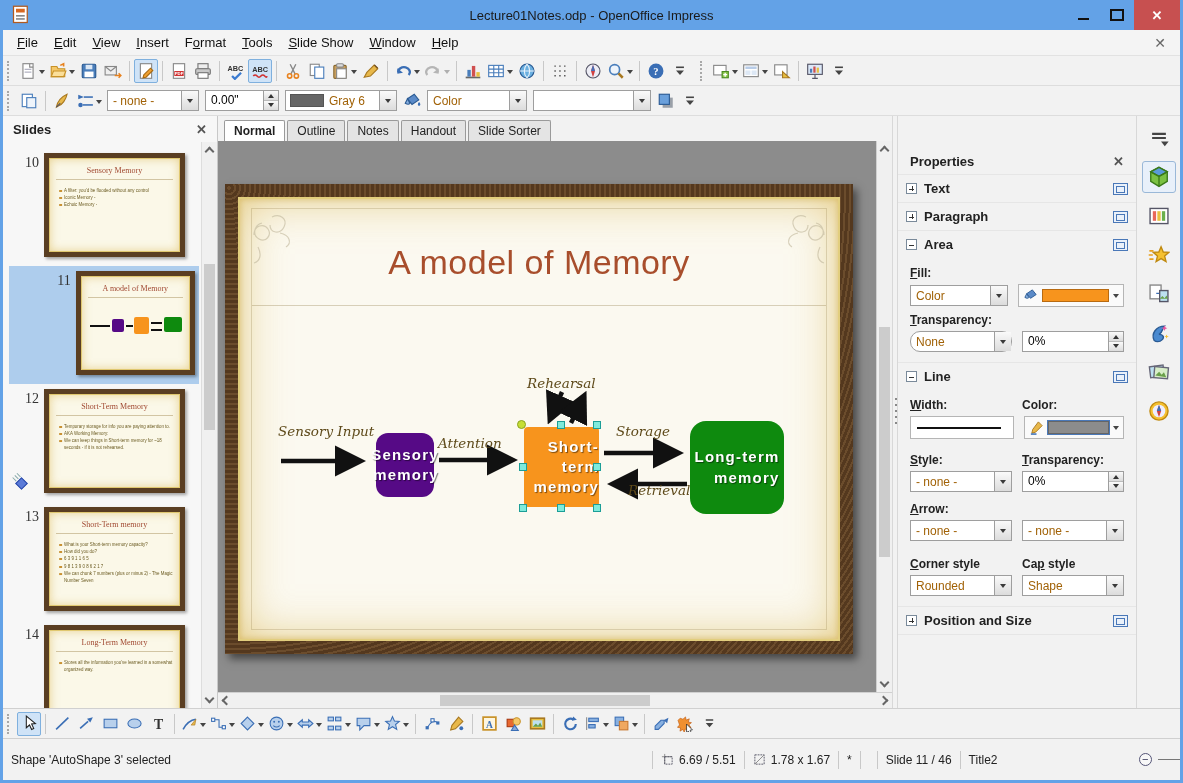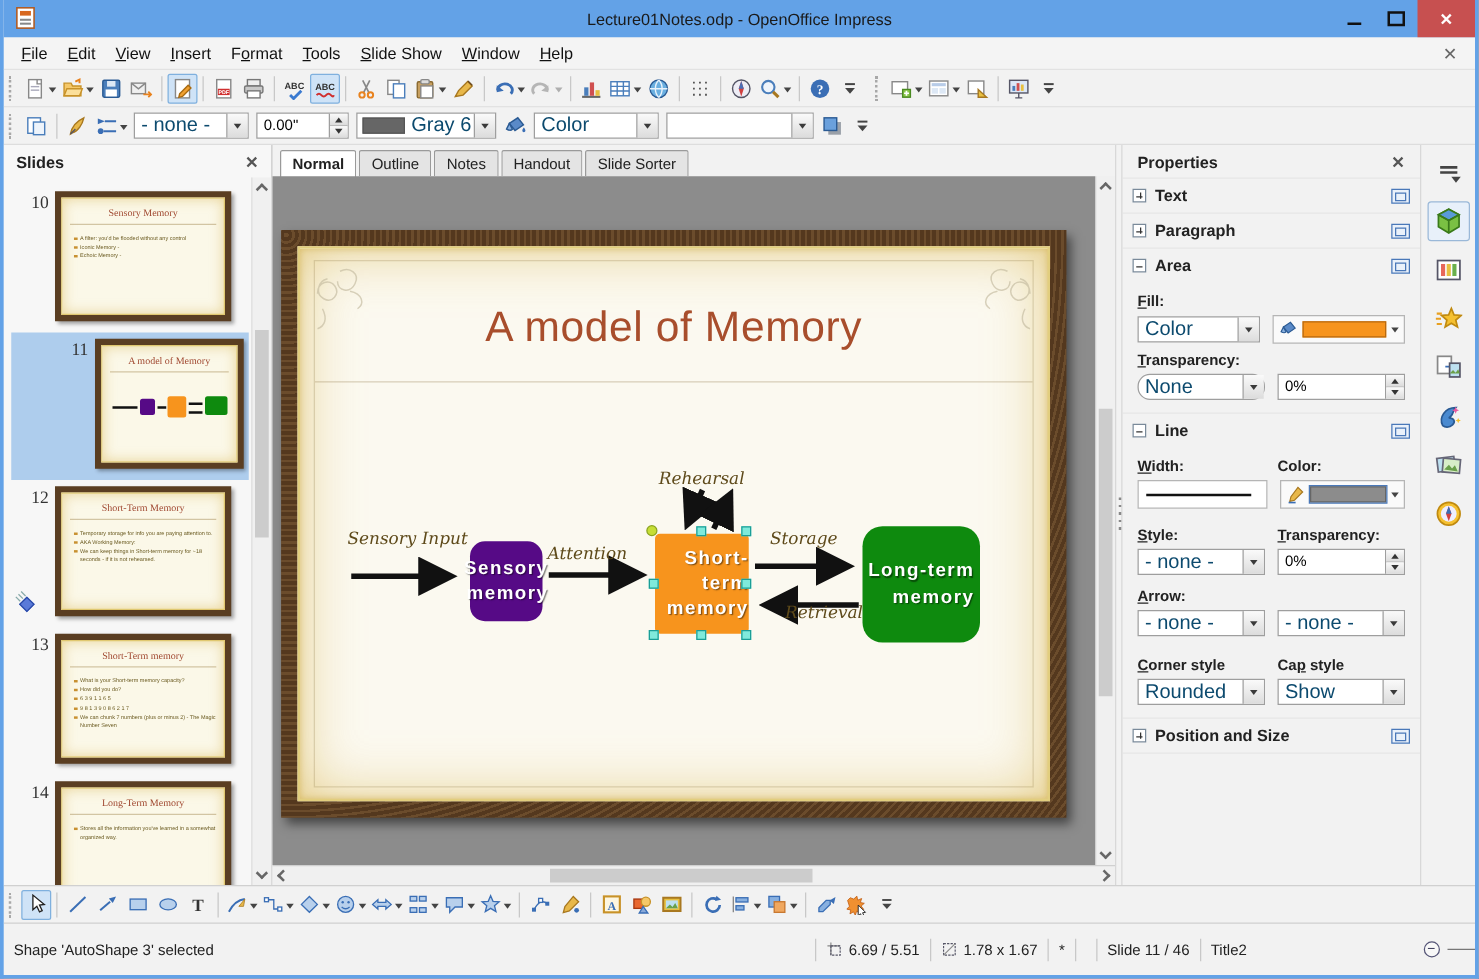--- a/index.html
+++ b/index.html
@@ -26,21 +26,21 @@
 
   
   .toolbar { height:30px; background:#F2F2F2; display:flex; align-items:center; padding:0 2px; flex:0 0 auto; border-bottom:1px solid #DDD; }
   .grip { width:6px; height:20px; border-left:2px dotted #A8A8A8; margin:0 4px 0 2px; }
   .tbi { height:24px; min-width:24px; display:flex; align-items:center; justify-content:center; border:1px solid transparent; border-radius:2px; padding:0 1px; }
   .tbi.active { background:#CFE3F7; border-color:#7FB0DE; }
   .tbi.disabled { opacity:.38; }
   .tbi .dd { width:0; height:0; border:3px solid transparent; border-top:4px solid #444; margin:6px 0 0 2px; }
   .tsep { width:1px; height:20px; background:#C8C8C8; margin:0 4px; }
   .combo { display:flex; align-items:center; background:#fff; border:1px solid #9E9E9E; height:21px; margin:0 3px; }
-  .combo .cval { flex:1; padding:0 5px; font-size:16px; color:#0c4a6e; white-space:nowrap; overflow:hidden; }
+  .combo .cval { flex:1; padding:0 5px; font-size:12px; color:#a16207; white-space:nowrap; overflow:hidden; }
   .combo .cbtn { width:17px; align-self:stretch; border-left:1px solid #9E9E9E; background:linear-gradient(#FAFAFA,#DCDCDC); display:flex; align-items:center; justify-content:center; }
   .combo .cbtn::after { content:""; width:0; height:0; border:3px solid transparent; border-top:4px solid #3a3a3a; margin-top:4px; }
   .spin { display:flex; background:#fff; border:1px solid #9E9E9E; height:21px; margin:0 3px; }
   .spin .sval { flex:1; padding:0 5px; line-height:19px; font-size:12px; }
   .spin .sbtns { width:15px; border-left:1px solid #9E9E9E; display:flex; flex-direction:column; }
   .spin .sbtns div { flex:1; display:flex; align-items:center; justify-content:center; background:linear-gradient(#FAFAFA,#DCDCDC); }
   .spin .sbtns div:first-child { border-bottom:1px solid #BBB; }
   .up-arr { width:0;height:0;border:3px solid transparent;border-bottom:4px solid #333; margin-bottom:2px;}
   .dn-arr { width:0;height:0;border:3px solid transparent;border-top:4px solid #333; margin-top:2px;}
   .swatch { height:13px; border:1px solid #555; }
@@ -107,21 +107,21 @@
   .dlabel { position:absolute; font-family:"DejaVu Serif", serif; font-style:italic; font-size:13.5px; color:#5E4A1A; white-space:nowrap; }
   .hdl { position:absolute; width:8px; height:8px; background:#7FEADB; border:1px solid #1B9E97; }
   .hdl.adj { width:9px; height:9px; border-radius:50%; background:#C6DE35; border-color:#8AA320; }
 
   
   .vsplit { width:6px; background:#F2F2F2; border-left:1px solid #D8D8D8; border-right:1px solid #D8D8D8; position:relative; }
   .vsplit::after { content:""; position:absolute; top:calc(50% - 14px); left:2px; width:2px; height:28px;
     background:repeating-linear-gradient(#888 0 2px, transparent 2px 6px); }
 
   
-  .props { width:238px; flex:0 0 auto; background:#F2F2F2; display:flex; flex-direction:column; font-size:12px; overflow:hidden; }
+  .props { width:238px; flex:0 0 auto; background:#F2F2F2; display:flex; flex-direction:column; font-size:12px; overflow:hidden;margin-top:32px; }
   .props .panel-header { padding:0 12px; }
   .psec { display:flex; align-items:center; padding:6px 8px; border-top:1px solid #E6E6E6; }
   .psec .exp { width:11px; height:11px; border:1px solid #7A8A9A; background:#fff; position:relative; margin-right:7px; flex:0 0 auto; }
   .psec .exp::before { content:""; position:absolute; left:2px; right:2px; top:4.5px; height:1px; background:#333; }
   .psec .exp.plus::after { content:""; position:absolute; top:2px; bottom:2px; left:4.5px; width:1px; background:#333; }
   .psec .ptitle { font-weight:bold; font-size:13px; color:#222; }
   .launcher { margin-left:auto; width:15px; height:12px; border:1px solid #4A78B8; background:#EAF1FA; position:relative; }
   .launcher::after { content:""; position:absolute; left:2px; top:2px; width:7px; height:5px; border:1px solid #4A78B8; }
   .pbody { padding:2px 12px 10px 12px; }
   .plabel { margin:6px 0 4px 0; color:#222;font-weight:bold; }
@@ -793,21 +793,21 @@
               <div class="plabel">Ca<u>p</u> style</div>
             </div>
         </div>
         <div class="prow">
           <div class="combo">
             <span class="cval">Rounded</span>
               <span class="cbtn"></span>
           </div>
           <span class="gap"></span>
           <div class="combo">
-            <span class="cval">Show</span>
+            <span class="cval">Shape</span>
               <span class="cbtn"></span>
           </div>
         </div>
       </div>
 
       <div class="psec">
         <span class="exp plus"></span>
         <span class="ptitle">Position and Size</span>
         <span class="launcher"></span>
       </div>

